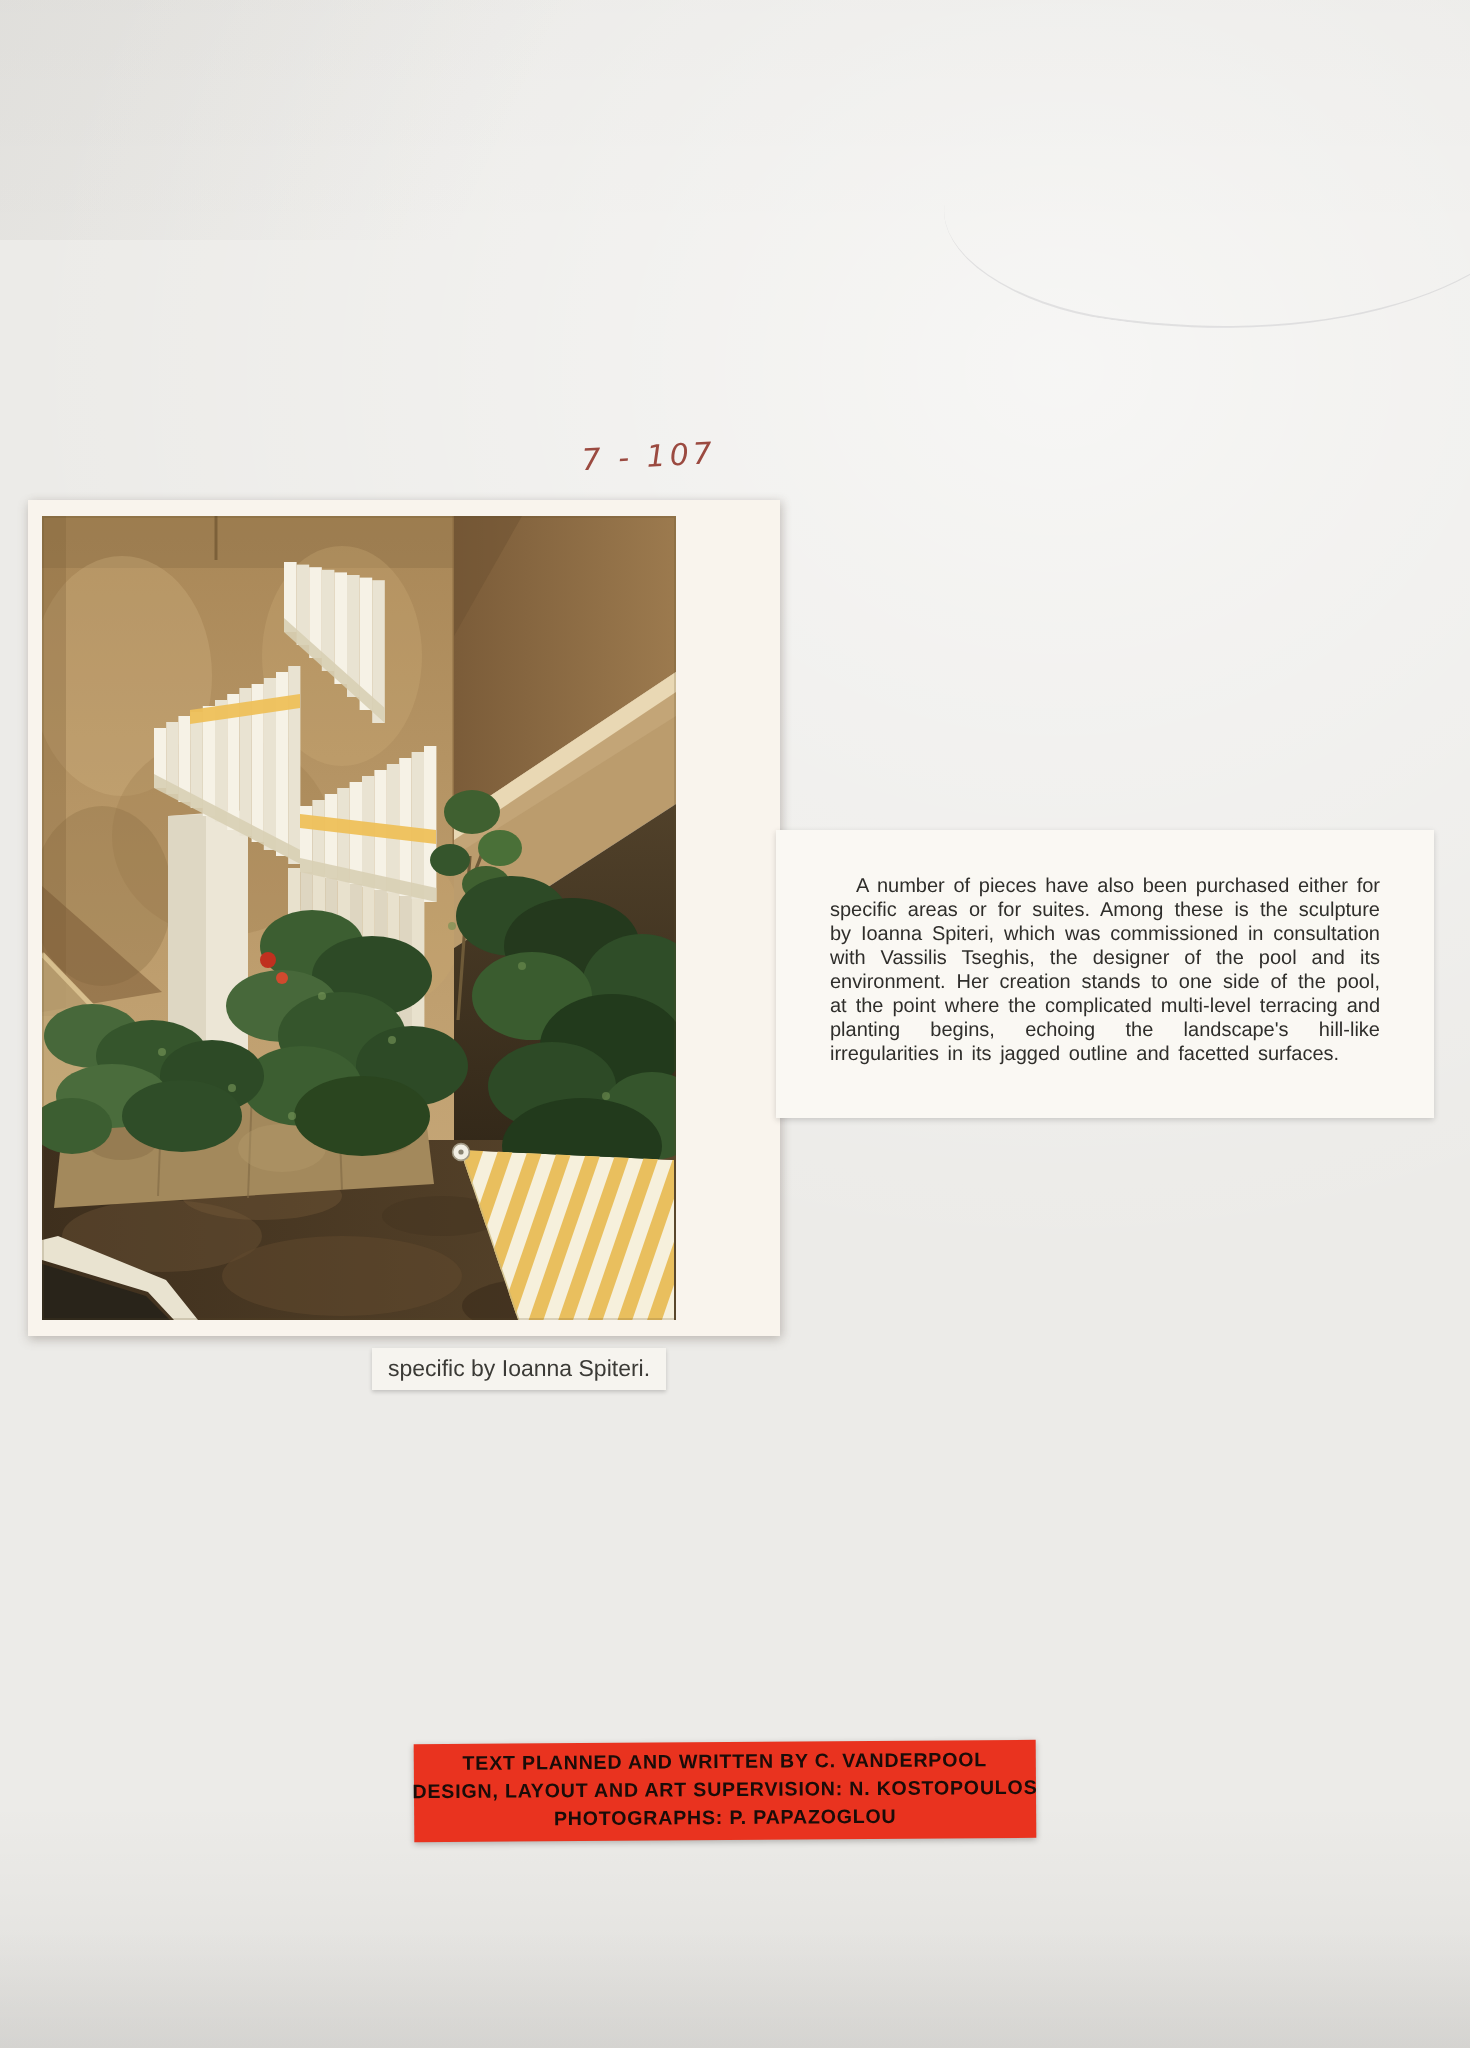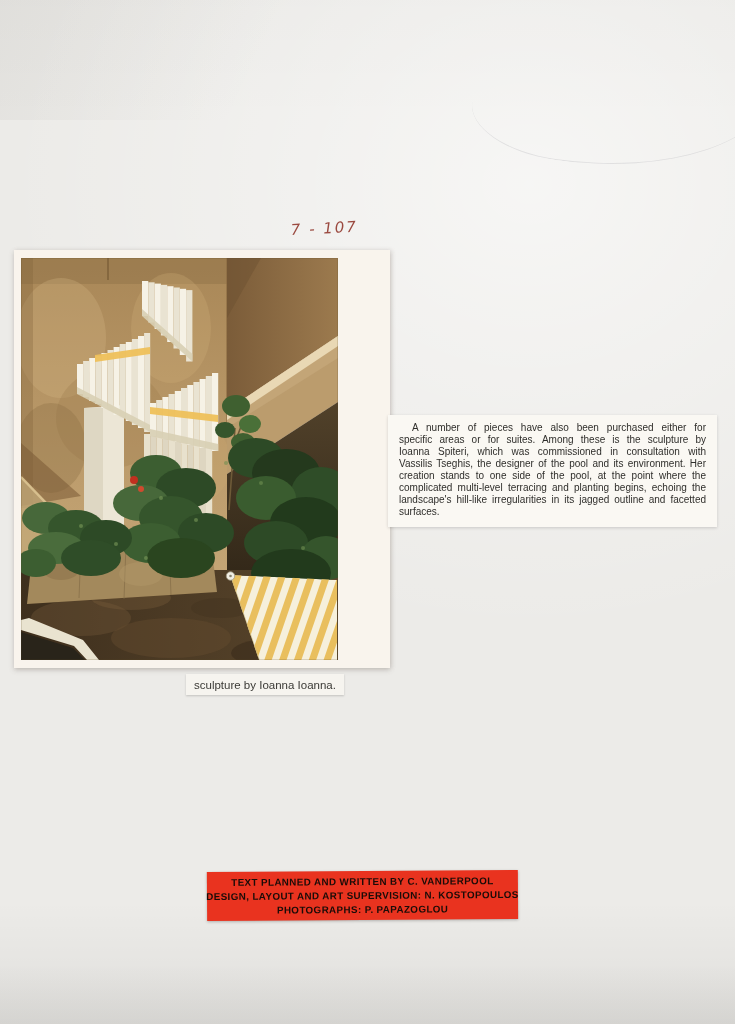--- a/index.html
+++ b/index.html
@@ -45,21 +45,21 @@
     white-space:nowrap;
   }
 
   .article{
     position:absolute;left:388px;top:415px;width:329px;
     background:var(--text-block-bg,#faf8f3);
     box-shadow:0 1px 3px rgba(0,0,0,.16);
     padding:7px 11px 9px;box-sizing:border-box;
   }
   .article p{
-    margin:0;color:var(--ink-dark,#2f2e2b);
+    margin:16px;color:var(--ink-dark,#2f2e2b);
     font-size:10px;line-height:12px;text-align:justify;text-indent:13px;
     word-spacing:1.5px;
   }
 
   .credits{
     position:absolute;left:207px;top:871px;width:311px;height:49px;
     background:var(--label-red,#e9331f);
     box-shadow:0 1px 3px rgba(0,0,0,.25);
     transform:rotate(-.4deg);
     display:flex;flex-direction:column;justify-content:center;align-items:center;
@@ -275,21 +275,21 @@
         </g>
         <line x1="209" y1="317" x2="238" y2="402" stroke="#c9b578" stroke-width="1.5" opacity=".7"></line>
       </g>
       <circle cx="209.5" cy="318" r="4.2" fill="#f2efe4" stroke="#a29a85" stroke-width=".8"></circle>
       <circle cx="209.5" cy="318" r="1.3" fill="#8a8472"></circle>
 
       <rect x=".5" y=".5" width="316" height="401" fill="none" stroke="rgba(90,70,40,.18)"></rect>
     </svg>
   </figure>
 
-  <div class="caption">sculpture by Ioanna Ioanna.</div>
+  <div class="caption">specific by Ioanna Spiteri.</div>
 
   <div class="article">
     <p>A number of pieces have also been purchased either for specific areas or for suites. Among these is the sculpture by Ioanna Spiteri, which was commissioned in consultation with Vassilis Tseghis, the designer of the pool and its environment. Her creation stands to one side of the pool, at the point where the complicated multi-level terracing and planting begins, echoing the landscape's hill-like irregularities in its jagged outline and facetted surfaces.</p>
   </div>
 
   <div class="credits">
     <div class="credit-line">TEXT PLANNED AND WRITTEN BY C. VANDERPOOL</div>
     <div class="credit-line">DESIGN, LAYOUT AND ART SUPERVISION: N. KOSTOPOULOS</div>
     <div class="credit-line">PHOTOGRAPHS: P. PAPAZOGLOU</div>
   </div>

